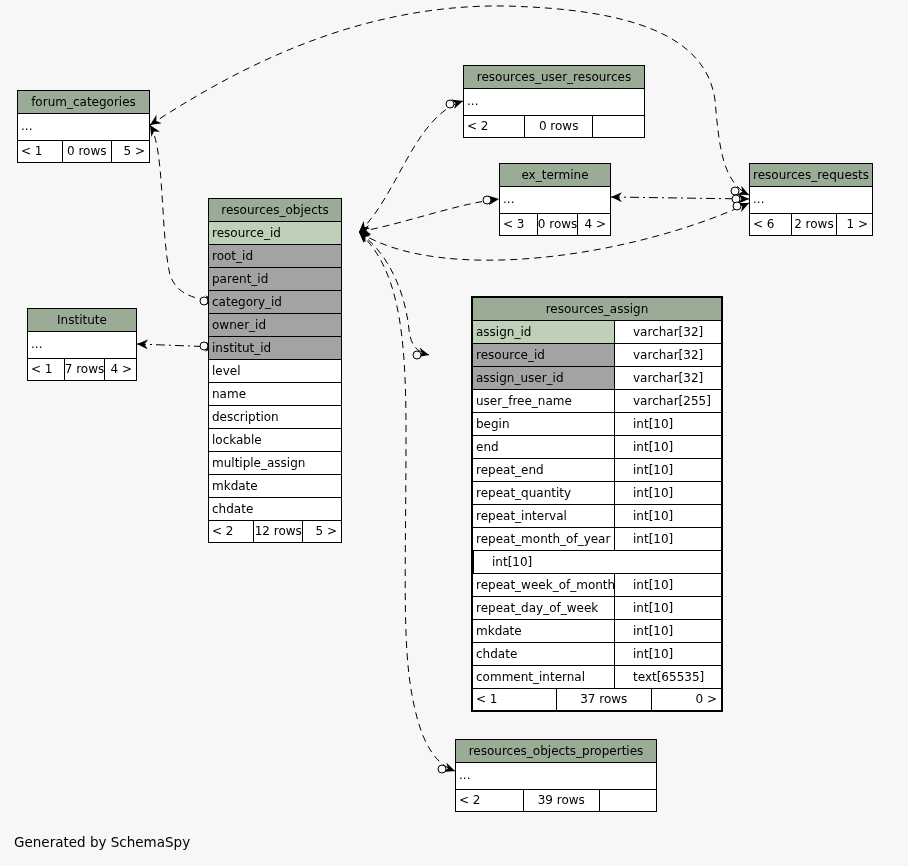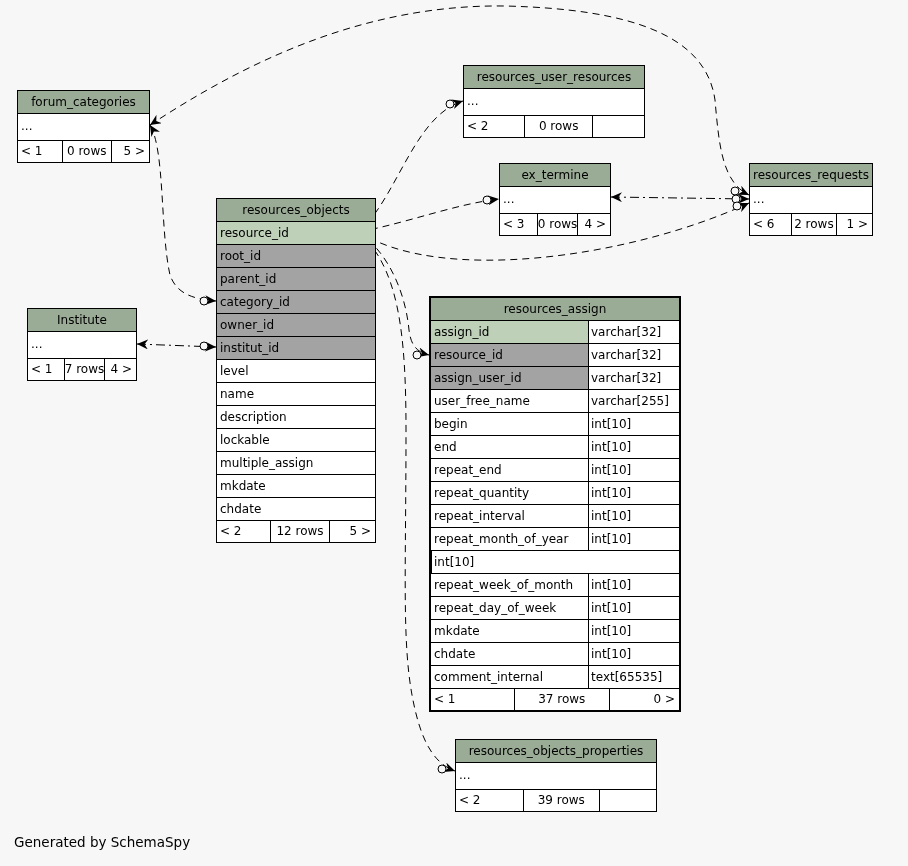--- a/index.html
+++ b/index.html
@@ -7,33 +7,33 @@
     background:#f7f7f7;
     font-family:"DejaVu Sans","Liberation Sans",sans-serif;
     color:#000;
   }
   .canvas{position:relative;width:908px;height:866px;overflow:hidden;background:#f7f7f7;}
   svg.edges{position:absolute;left:0;top:0;z-index:1;}
   .tbl{
     position:absolute;z-index:2;background:#ffffff;border:1px solid #000;
     font-size:12px;line-height:22px;box-sizing:border-box;
   }
-  .tbl.main{border-width:2px;}
+  .tbl.main{border-width:2px;margin-left:42px;}
   .hd{
     background:#9aab96;text-align:center;height:22px;line-height:22px;
     border-bottom:1px solid #000;overflow:hidden;white-space:nowrap;
   }
   .body{display:block;}
   .row{display:flex;height:22px;line-height:22px;white-space:nowrap;}
   .row + .row{border-top:1px solid #000;}
   .ellip .row{height:26px;line-height:25px;}
   .cname{flex:1 1 auto;padding-left:3px;overflow:hidden;}
   .row.pk .cname{background:#bed1b8;}
   .row.fk .cname{background:#a3a3a3;}
-  .ctype{width:88px;flex:0 0 88px;border-left:1px solid #000;padding-left:2px;overflow:visible;background:#fff;}
+  .ctype{width:88px;flex:0 0 88px;border-left:1px solid #000;padding-left:18px;overflow:visible;background:#fff;}
   .ft{display:flex;border-top:1px solid #000;height:21px;line-height:20px;white-space:nowrap;}
   .fl{flex:1.1;text-align:left;padding-left:3px;}
   .fc{flex:1.3;text-align:center;border-left:1px solid #000;}
   .fr{flex:0.9;text-align:right;padding-right:4px;border-left:1px solid #000;}
   .gen{position:absolute;left:14px;top:834px;font-size:13.5px;z-index:2;}
 </style>
 </head>
 <body>
 
 <div class="canvas">
@@ -119,21 +119,21 @@
           <span class="cname">...</span>
         </div>
       </div>
     <div class="ft">
       <span class="fl">&lt; 6</span>
       <span class="fc">2 rows</span>
       <span class="fr">1 &gt;</span>
     </div>
   </div>
 
-  <div class="tbl" style="left:216px;top:198px;width:160px">
+  <div class="tbl" style="left:208px;top:198px;width:134px">
     <div class="hd">resources_objects</div>
     <div class="body">
         <div class="row pk">
           <span class="cname">resource_id</span>
         </div>
         <div class="row fk">
           <span class="cname">root_id</span>
         </div>
         <div class="row fk">
           <span class="cname">parent_id</span>

